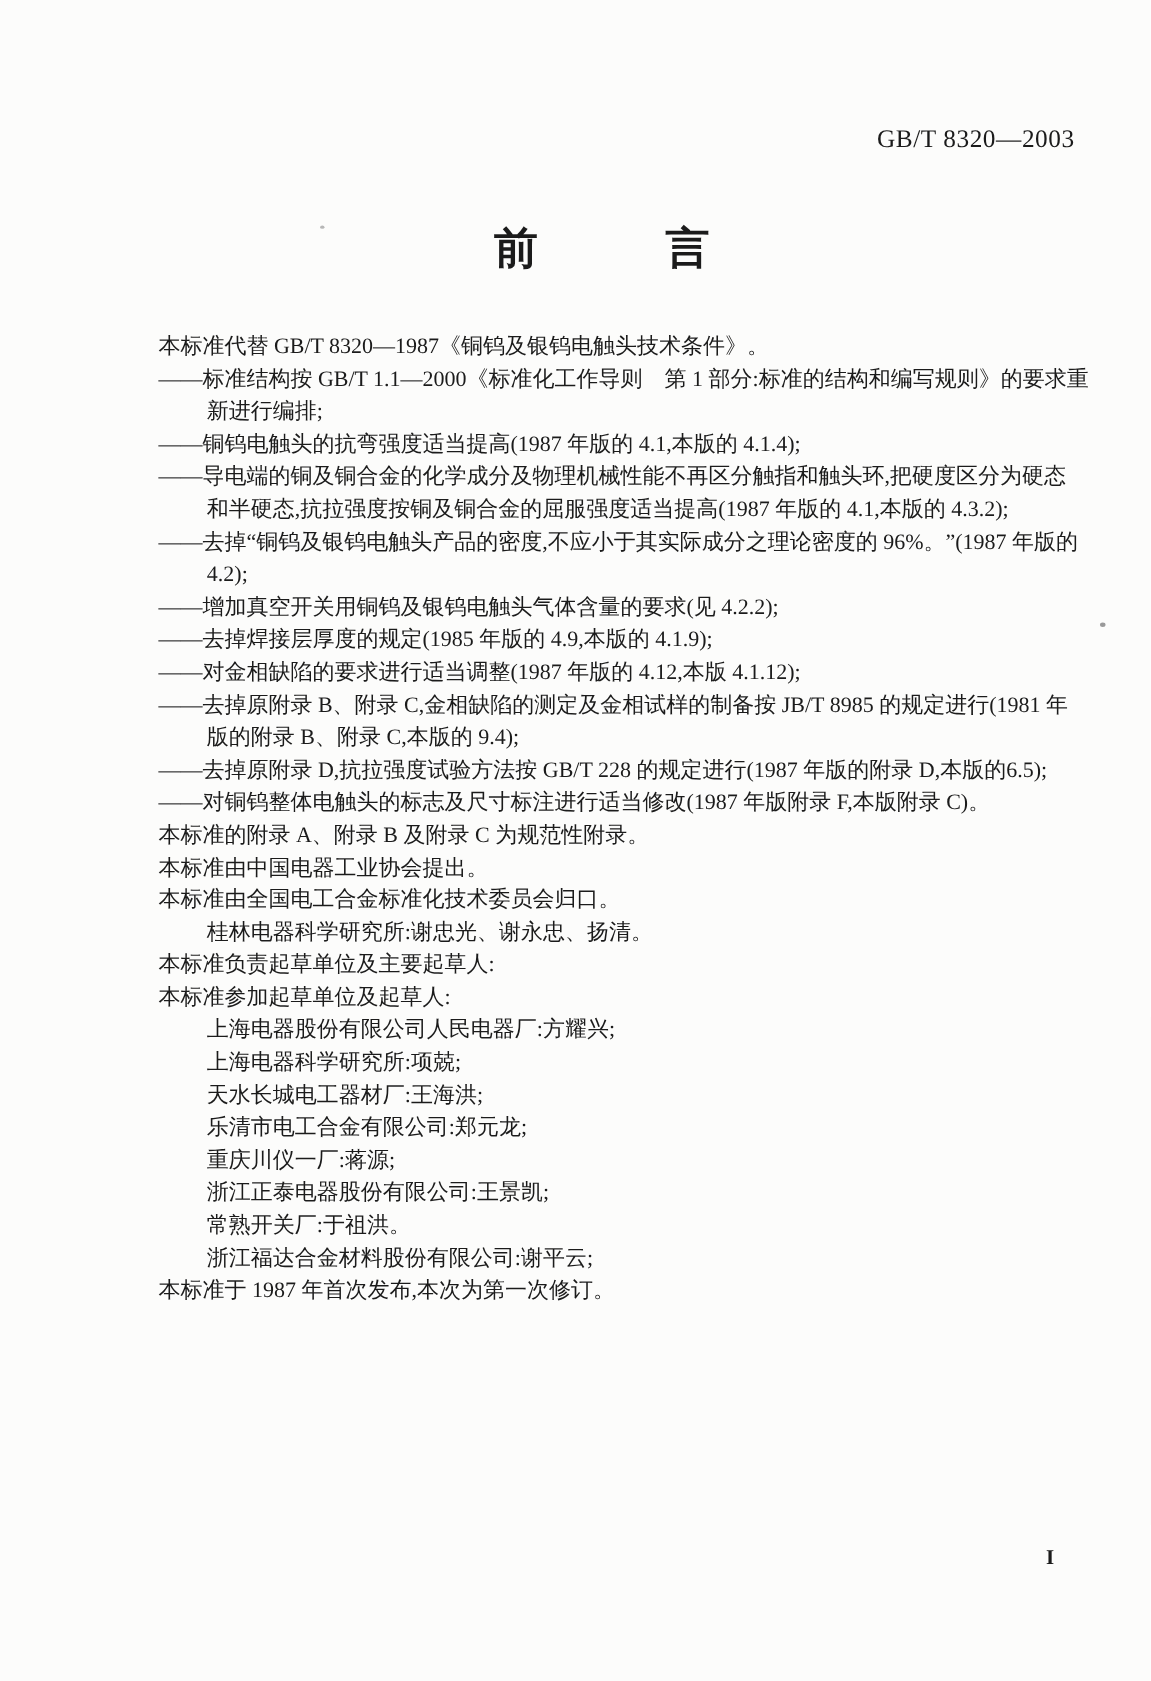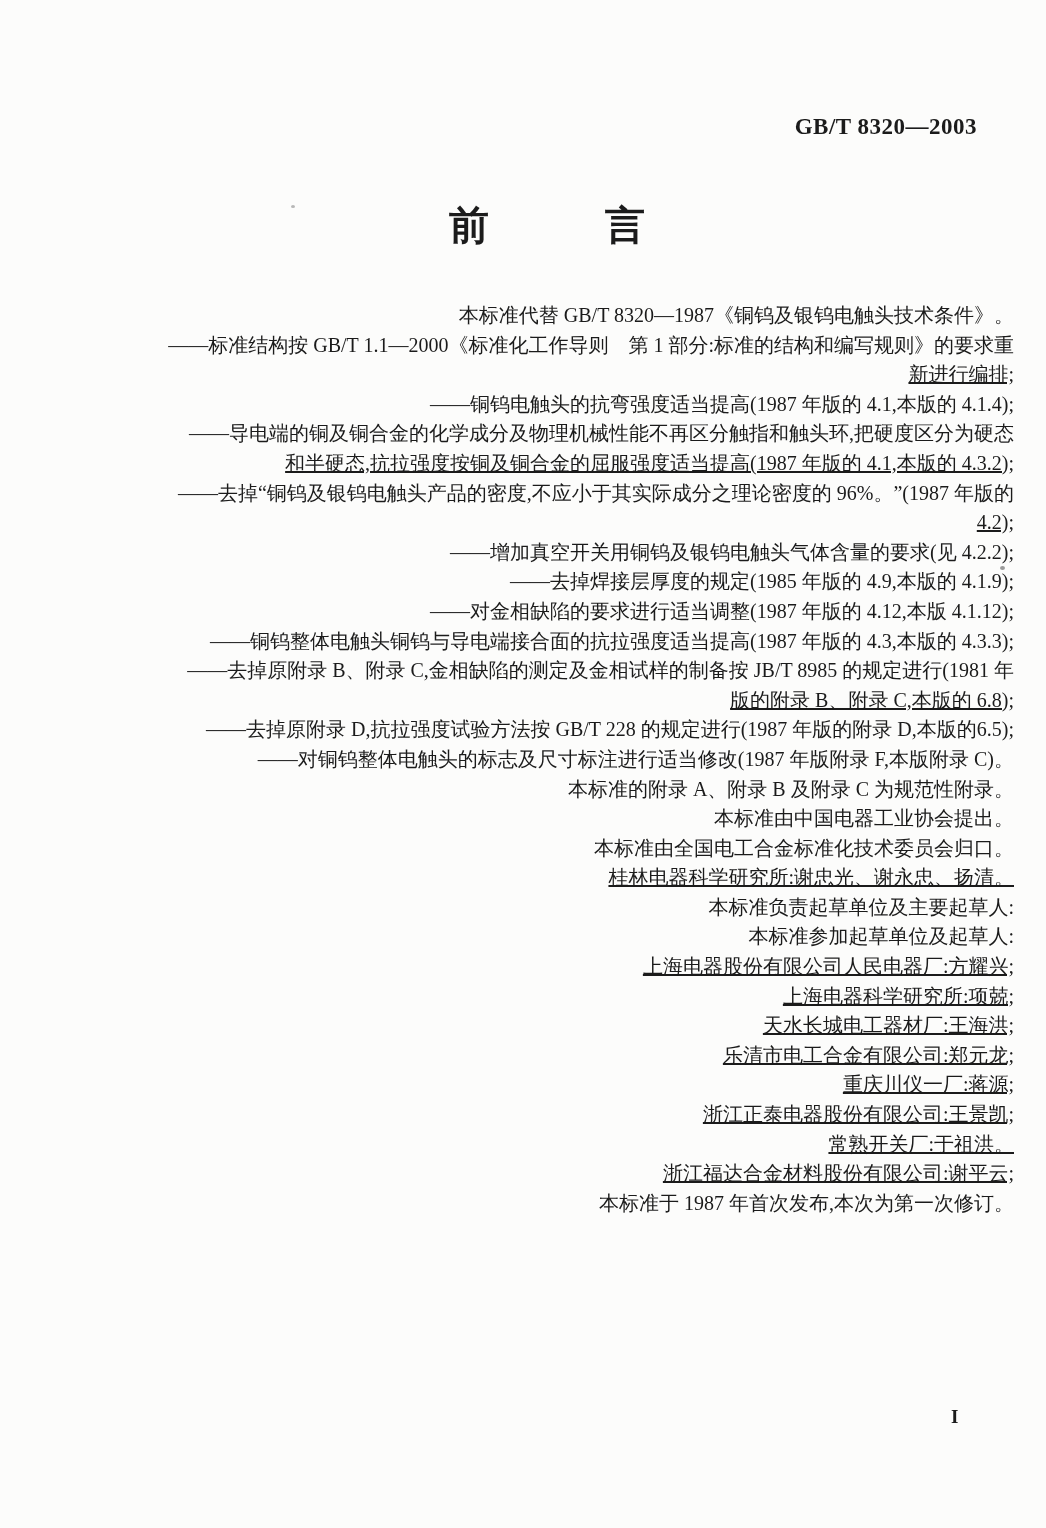--- a/index.html
+++ b/index.html
@@ -10,21 +10,21 @@
     background: #fcfcfb;
     color: #1b1b1b;
     font-family: "Liberation Serif", "DejaVu Serif", serif;
     overflow: hidden;
   }
   .header-code {
     position: absolute;
     top: 114px;
     right: 69px;
     font-size: 23px;
-    font-weight: bold;
+    font-weight: normal;
     letter-spacing: 0.5px;
     white-space: nowrap;
   }
   .doc-title {
     position: absolute;
     top: 198px;
     left: 30px;
     width: 1046px;
     text-align: center;
     font-family: "Liberation Sans", "DejaVu Sans", sans-serif;
@@ -35,22 +35,22 @@
   }
   .body-text {
     position: absolute;
     top: 301px;
     left: 144px;
     width: 870px;
     font-size: 20px;
     line-height: 29.6px;
     white-space: nowrap;
   }
-  .line { height: 29.6px; text-align: right; }
-  .line.indent { padding-left: 44px; text-decoration: underline; }
+  .line { height: 29.6px; }
+  .line.indent { padding-left: 44px; }
   .page-num {
     position: absolute;
     top: 1406px;
     left: 951px;
     font-size: 19px;
     font-weight: bold;
   }
   .speck {
     position: absolute;
     background: #9a9a9a;
@@ -76,23 +76,22 @@
     <div class="line">——标准结构按 GB/T 1.1—2000《标准化工作导则　第 1 部分:标准的结构和编写规则》的要求重</div>
     <div class="line indent">新进行编排;</div>
     <div class="line">——铜钨电触头的抗弯强度适当提高(1987 年版的 4.1,本版的 4.1.4);</div>
     <div class="line">——导电端的铜及铜合金的化学成分及物理机械性能不再区分触指和触头环,把硬度区分为硬态</div>
     <div class="line indent">和半硬态,抗拉强度按铜及铜合金的屈服强度适当提高(1987 年版的 4.1,本版的 4.3.2);</div>
     <div class="line">——去掉“铜钨及银钨电触头产品的密度,不应小于其实际成分之理论密度的 96%。”(1987 年版的</div>
     <div class="line indent">4.2);</div>
     <div class="line">——增加真空开关用铜钨及银钨电触头气体含量的要求(见 4.2.2);</div>
     <div class="line">——去掉焊接层厚度的规定(1985 年版的 4.9,本版的 4.1.9);</div>
     <div class="line">——对金相缺陷的要求进行适当调整(1987 年版的 4.12,本版 4.1.12);</div>
-    <div class="line">——铜钨整体电触头铜钨与导电端接合面的抗拉强度适当提高(1987 年版的 4.3,本版的 4.3.3);</div>
     <div class="line">——去掉原附录 B、附录 C,金相缺陷的测定及金相试样的制备按 JB/T 8985 的规定进行(1981 年</div>
-    <div class="line indent">版的附录 B、附录 C,本版的 6.8);</div>
+    <div class="line indent">版的附录 B、附录 C,本版的 9.4);</div>
     <div class="line">——去掉原附录 D,抗拉强度试验方法按 GB/T 228 的规定进行(1987 年版的附录 D,本版的6.5);</div>
     <div class="line">——对铜钨整体电触头的标志及尺寸标注进行适当修改(1987 年版附录 F,本版附录 C)。</div>
     <div class="line">本标准的附录 A、附录 B 及附录 C 为规范性附录。</div>
     <div class="line">本标准由中国电器工业协会提出。</div>
     <div class="line">本标准由全国电工合金标准化技术委员会归口。</div>
     <div class="line indent">桂林电器科学研究所:谢忠光、谢永忠、扬清。</div>
     <div class="line">本标准负责起草单位及主要起草人:</div>
     <div class="line">本标准参加起草单位及起草人:</div>
     <div class="line indent">上海电器股份有限公司人民电器厂:方耀兴;</div>
     <div class="line indent">上海电器科学研究所:项兢;</div>

